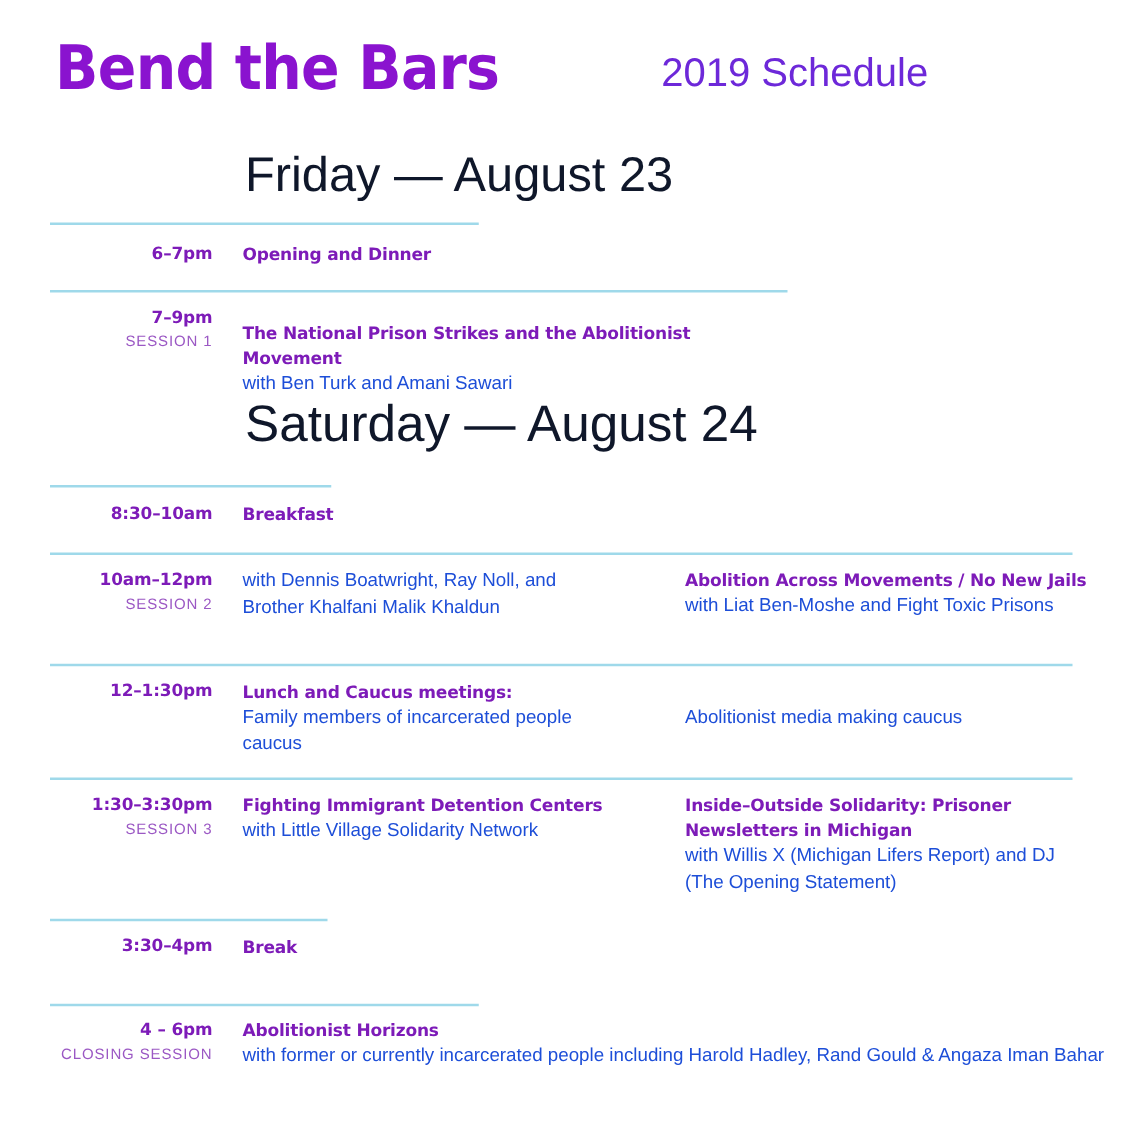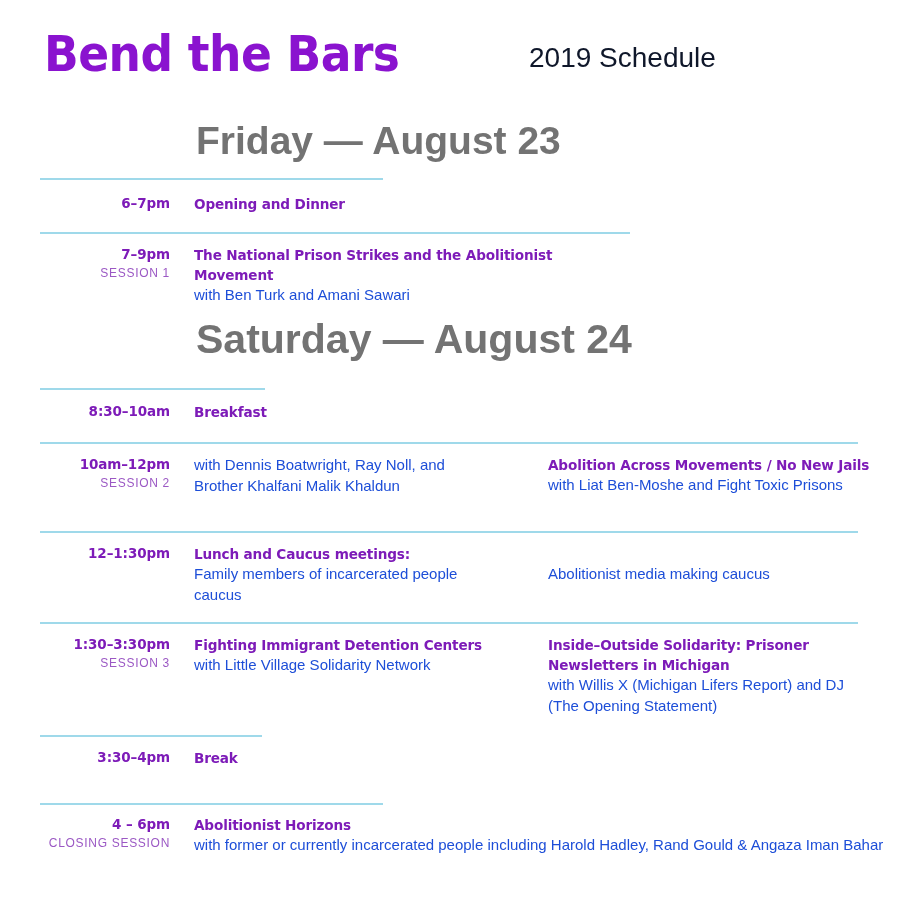--- a/index.html
+++ b/index.html
@@ -43,33 +43,33 @@
     white-space: nowrap;
     transform: scaleX(0.93);
     transform-origin: left center;
   }
   .brand-year {
     position: absolute;
     left: 485px;
     top: 8px;
     font-family: "Liberation Sans", sans-serif;
     font-weight: 400;
-    font-size: 28px;
-    color: #0f172a;
+    font-size: 32px;
+    color: #6d28d9;
     line-height: 52px;
     white-space: nowrap;
     text-align: right;
   }
 
   
   .day-heading {
     position: absolute;
     font-family: "Liberation Sans", sans-serif;
-    font-weight: 700;
-    color: #737373;
+    font-weight: 400;
+    color: #0f172a;
     white-space: nowrap;
   }
   .day-friday {
     left: 196px;
     top: 117px;
     font-size: 39px;
     line-height: 48px;
   }
   .day-saturday {
     left: 196px;
@@ -168,21 +168,21 @@
       <div class="item-title">Opening and Dinner</div>
     </div>
   </div>
 
   <div class="row" style="top:232px;">
     <div class="rule" style="width:590px;"></div>
     <div class="time-col" style="top:13px;">
       <div class="time-val">7–9pm</div>
       <div class="time-session">SESSION 1</div>
     </div>
-    <div class="col-left" style="top:13px; width:420px;">
+    <div class="col-left" style="top:25px; width:420px;">
       <div class="item-title">The National Prison Strikes and the Abolitionist Movement</div>
       <div class="item-sub">with Ben Turk and Amani Sawari</div>
     </div>
   </div>
 
   <div class="day-heading day-saturday">Saturday — August 24</div>
 
   <div class="row" style="top:388px;">
     <div class="rule" style="width:225px;"></div>
     <div class="time-col" style="top:14px;">

